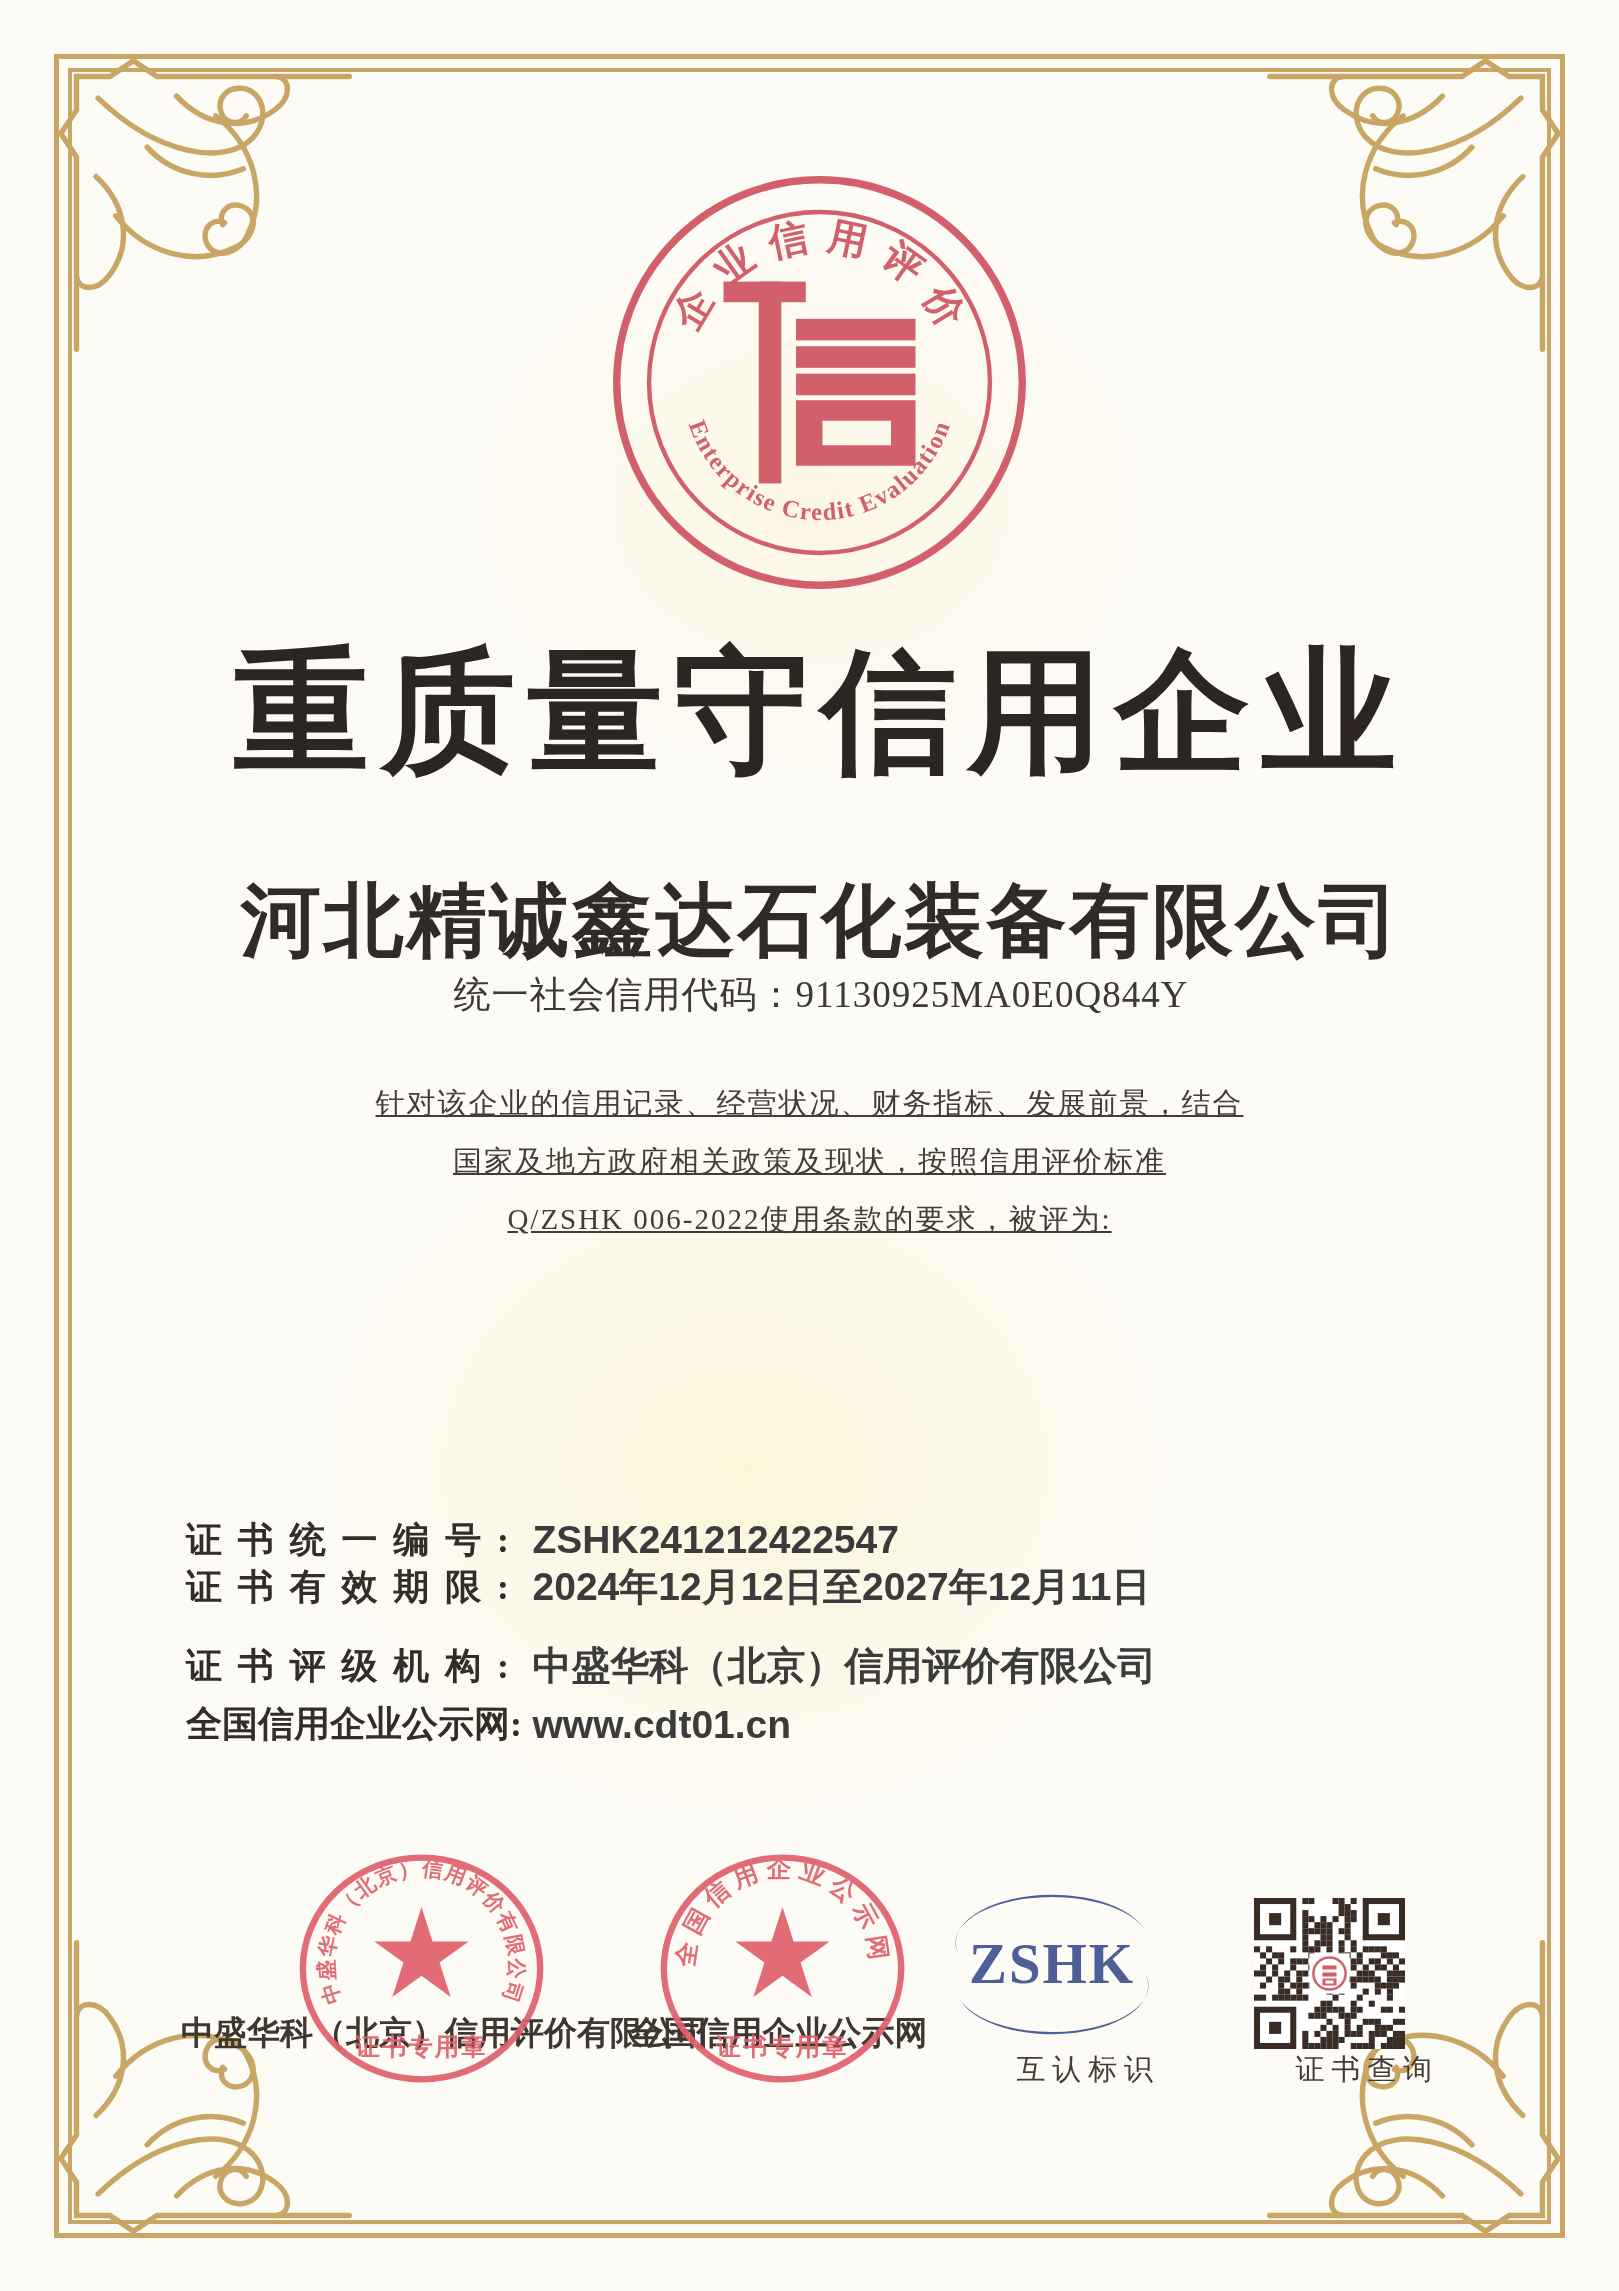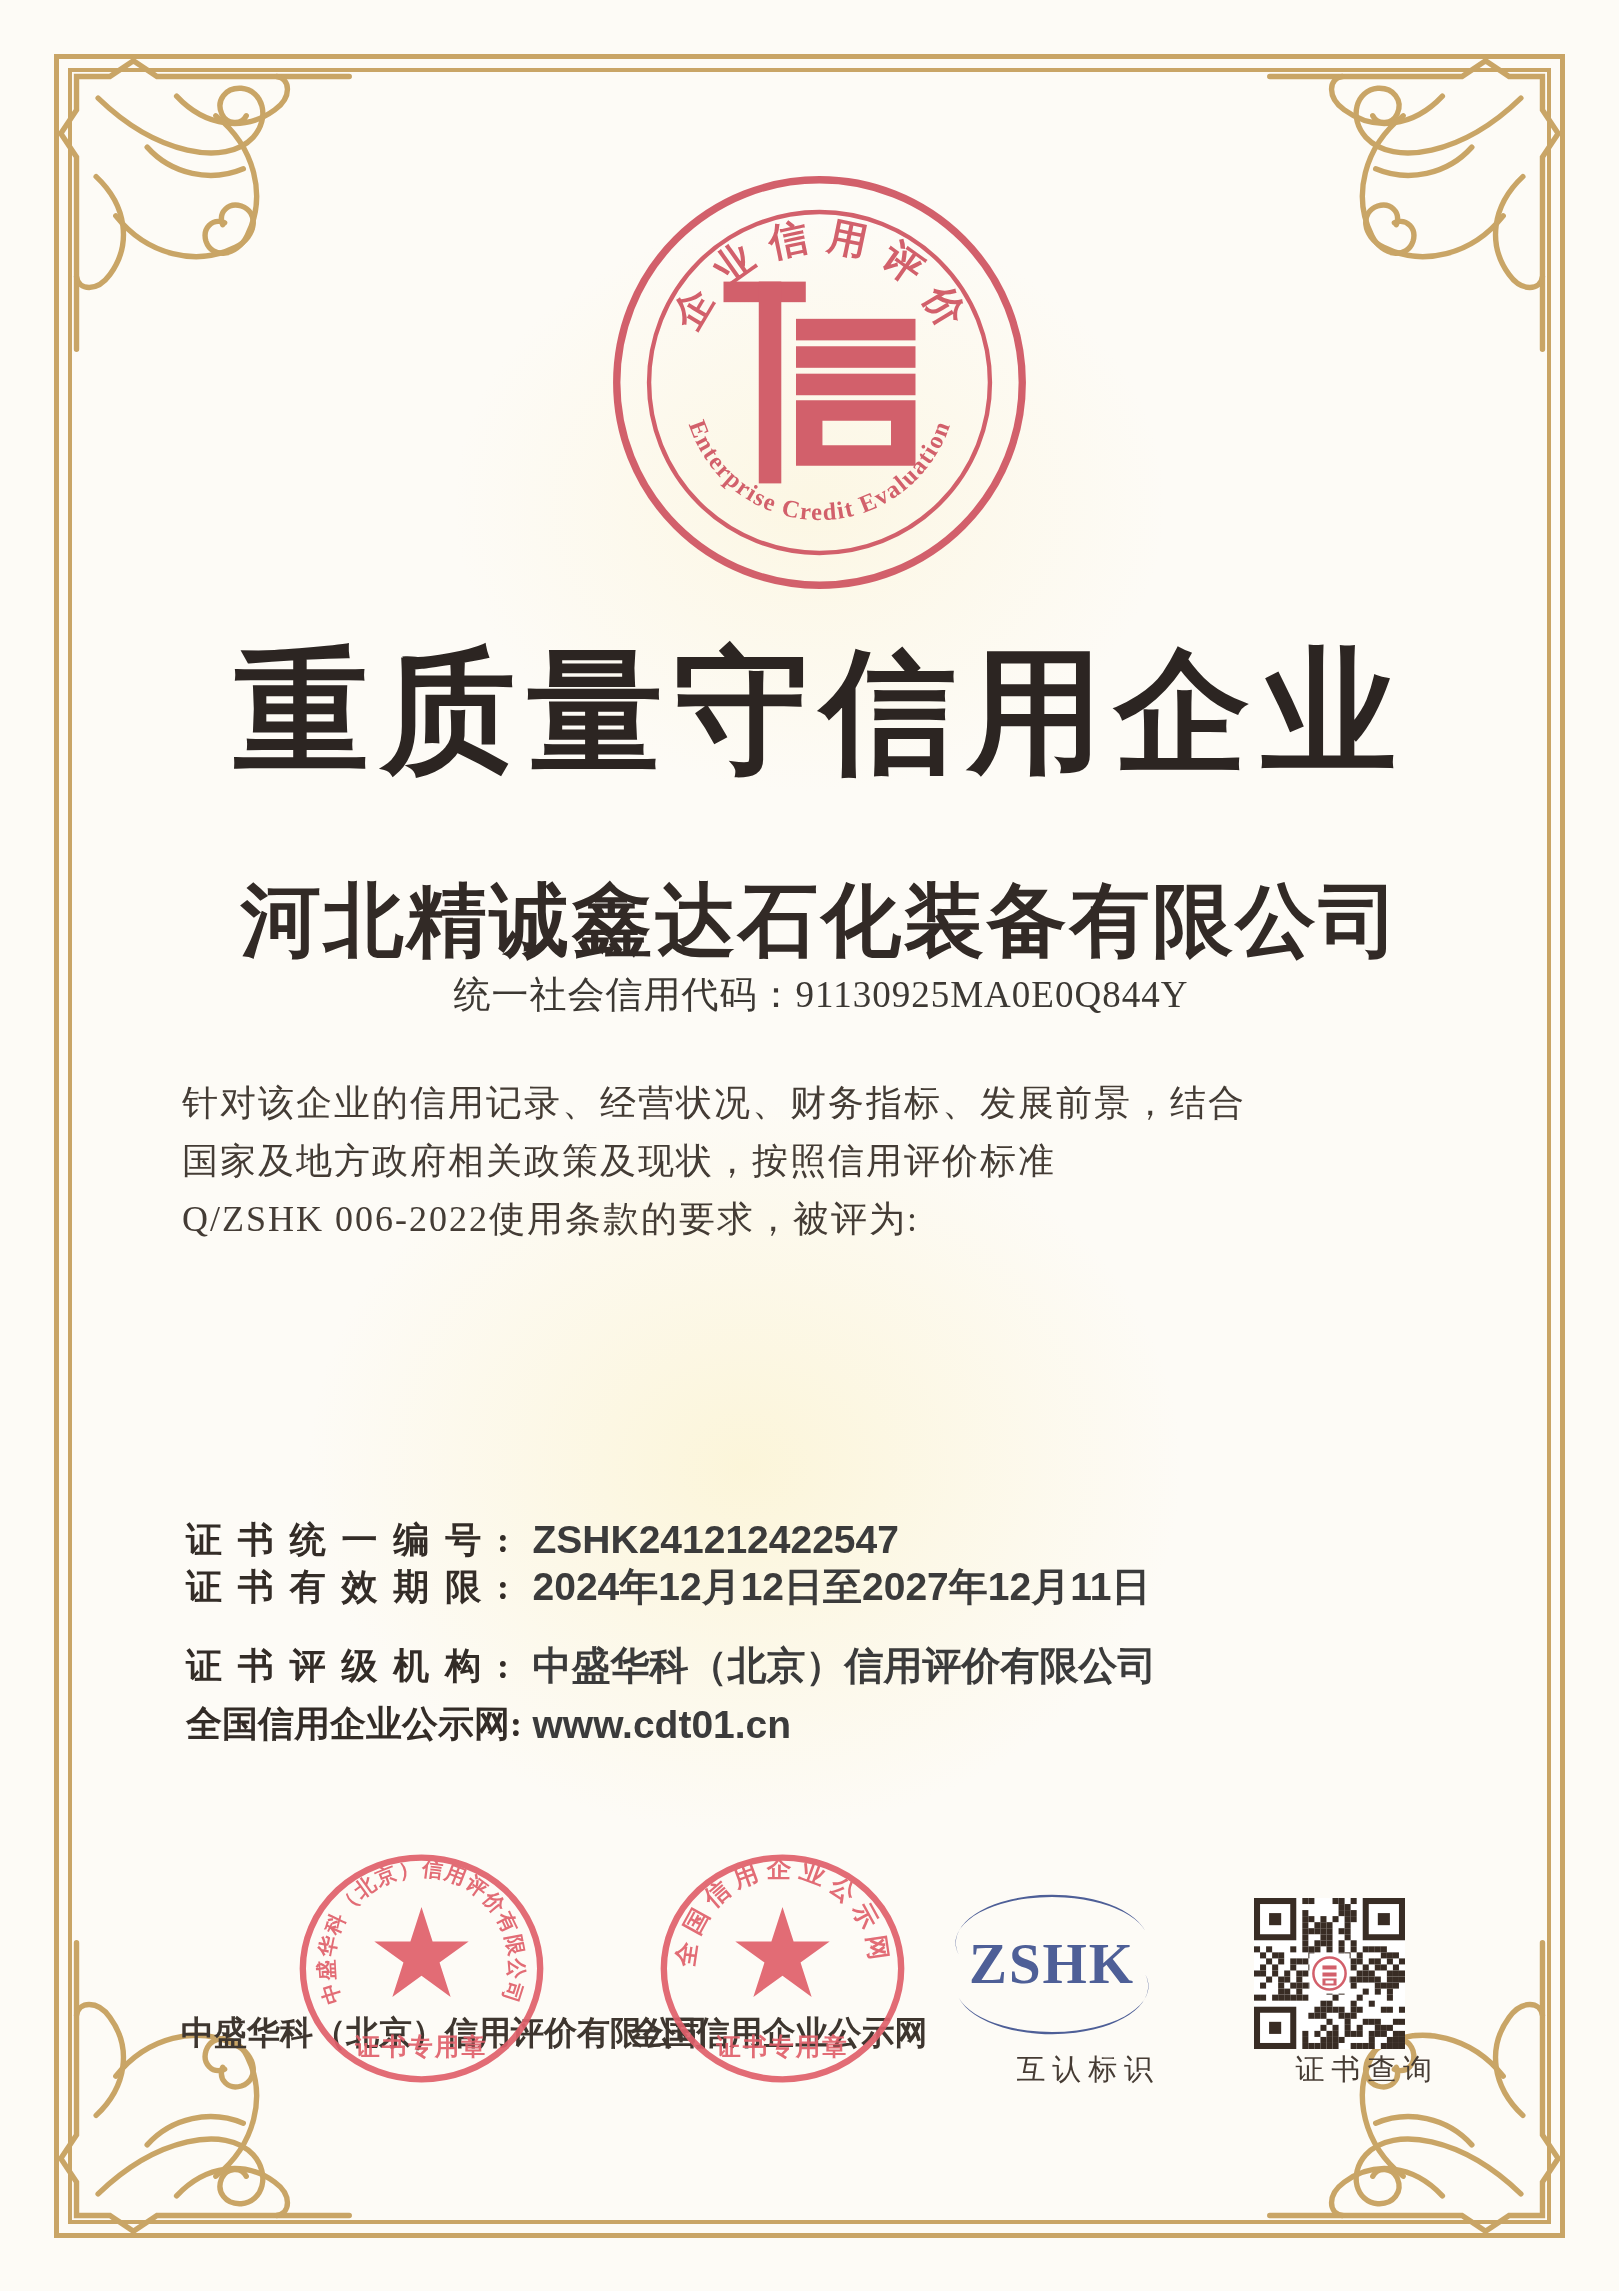--- a/index.html
+++ b/index.html
@@ -23,22 +23,22 @@
   .corner.tr{right:0;top:0;transform:scaleX(-1);}
   .corner.bl{left:0;bottom:0;transform:scaleY(-1);}
   .corner.br{right:0;bottom:0;transform:scale(-1,-1);}
   
   .abs{position:absolute;}
   .center{left:0;width:1610px;text-align:center;padding-left:16px;}
   .title{top:639px;font-size:135px;font-weight:bold;letter-spacing:11.8px;color:#2c2522;line-height:147px;}
   .company{top:874px;font-size:80px;font-weight:bold;letter-spacing:2.9px;color:#322a26;line-height:94px;}
   .code{top:972px;font-size:37px;color:#3c3833;letter-spacing:1px;
         font-family:Liberation Serif, serif;line-height:45px;}
-  .para{top:1074px;left:182px;width:1255px;text-align:left;font-size:36px;color:#443c35;
-        line-height:58px;letter-spacing:2px;}
+  .para{top:1074px;left:182px;width:1255px;text-align:center;font-size:29px;color:#443c35;
+        line-height:58px;letter-spacing:2px;text-decoration:underline;}
   .rating{top:1311px;font-size:149px;font-weight:bold;color:#dd5a64;letter-spacing:5.9px;line-height:162px;}
   .details{left:186px;top:1502px;}
   .drow{position:absolute;left:0;white-space:nowrap;height:51px;}
   .dlabel{display:inline-block;width:323px;font-size:36px;font-weight:bold;color:#332c27;
           text-align:justify;text-align-last:justify;vertical-align:middle;}
   .dvalue{display:inline-block;margin-left:23.5px;font-size:39px;color:#3b3b3b;vertical-align:middle;
           font-family:"Liberation Sans","DejaVu Sans",sans-serif;font-weight:bold;}
   .stamp-caption{position:absolute;top:2011px;font-size:33px;font-weight:bold;color:#3e362f;
                  text-align:center;white-space:nowrap;}
   .mini-caption{position:absolute;top:2050px;width:216px;text-align:right;font-size:29px;

